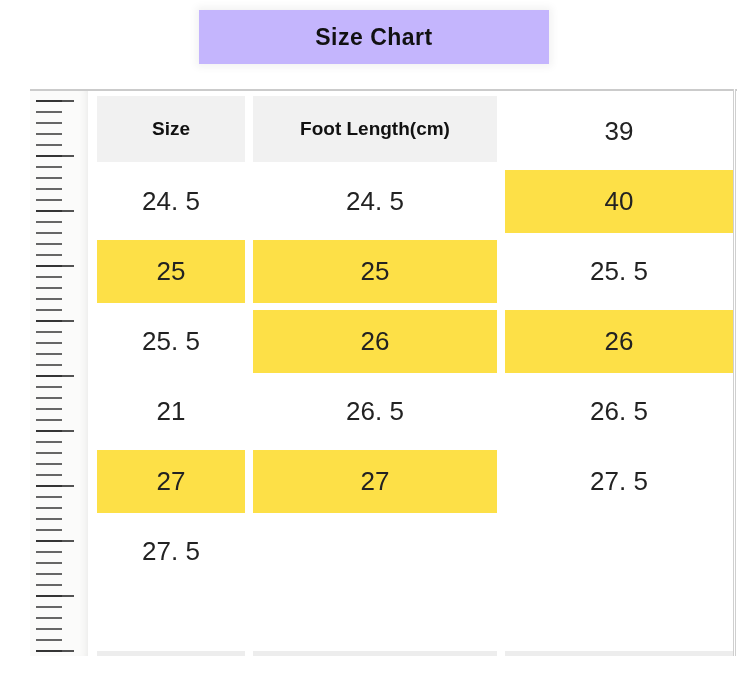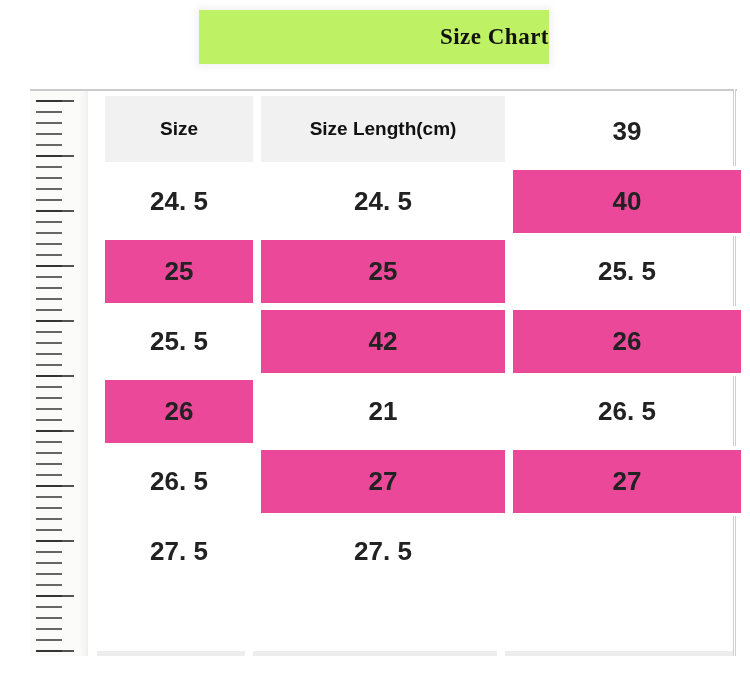--- a/index.html
+++ b/index.html
@@ -3,47 +3,47 @@
 <meta charset="utf-8">
 <style>
   html,body{margin:0;padding:0;background:#ffffff;}
   .page{
     position:relative;width:750px;height:677px;background:#ffffff;overflow:hidden;
     font-family:"Liberation Sans","DejaVu Sans",sans-serif;color:#1b1b1b;
   }
   
   .banner{
     position:absolute;left:199px;top:10px;width:350px;height:54px;
-    background:#bef264;box-shadow:0 0 8px 3px #f2f2f2;
-    display:flex;align-items:center;justify-content:flex-end;font-family:Liberation Serif, serif;
+    background:#c4b5fd;box-shadow:0 0 8px 3px #f2f2f2;
+    display:flex;align-items:center;justify-content:center;
   }
   .banner span{font-size:23px;font-weight:bold;letter-spacing:.5px;color:#111;}
   
   .topline{position:absolute;left:30px;top:89px;width:707px;height:2px;background:#cbcbcb;}
   .rightline{position:absolute;left:733px;top:89px;width:3px;height:567px;
     background:#fff;border-left:1.5px solid #cfcfcf;border-right:1.5px solid #cfcfcf;box-sizing:border-box;}
   
   .ruler{
     position:absolute;left:30px;top:91px;width:58px;height:565px;
     background:#fbfbfa;box-shadow:inset -8px 0 10px -8px rgba(0,0,0,0.10);
   }
   .ticks{position:absolute;top:9px;bottom:4px;left:6px;}
   .ticks.short{width:26px;
     background:repeating-linear-gradient(to bottom,rgba(45,45,45,.72) 0px,rgba(45,45,45,.72) 1.6px,transparent 1.6px,transparent 11px);}
   .ticks.long{width:38px;
     background:repeating-linear-gradient(to bottom,rgba(40,40,40,.8) 0px,rgba(40,40,40,.8) 1.8px,transparent 1.8px,transparent 55px);}
   
   .table{
-    position:absolute;left:105px;top:96px;width:636px;
+    position:absolute;left:97px;top:96px;width:636px;
     display:grid;grid-template-columns:148px 244px 228px;column-gap:8px;row-gap:0;
   }
   .cell{display:flex;align-items:center;justify-content:center;box-sizing:border-box;}
   .cell.hdr{height:66px;background:#f1f1f1;font-weight:bold;font-size:19px;color:#111;}
-  .cell.data{height:70px;font-size:26px;color:#222;font-weight:bold;}
-  .cell.gray{background:#ec4899;box-shadow:inset 0 4px 0 #fff,inset 0 -3px 0 #fff;}
+  .cell.data{height:70px;font-size:26px;color:#222;}
+  .cell.gray{background:#fde047;box-shadow:inset 0 4px 0 #fff,inset 0 -3px 0 #fff;}
   
   .partial-row{
     position:absolute;left:97px;top:651px;width:636px;height:5px;
     display:grid;grid-template-columns:148px 244px 228px;column-gap:8px;
   }
   .partial-row div{background:#ededed;}
 </style>
 </head>
 <body>
 
@@ -56,30 +56,29 @@
   <div class="topline"></div>
   <div class="rightline"></div>
 
   <div class="ruler">
     <div class="ticks short"></div>
     <div class="ticks long"></div>
   </div>
 
   <div class="table" id="size-table">
       <div class="cell hdr">Size</div>
-      <div class="cell hdr">Size Length(cm)</div>
+      <div class="cell hdr">Foot Length(cm)</div>
       <div class="cell data">39</div>
       <div class="cell data">24. 5</div>
       <div class="cell data">24. 5</div>
       <div class="cell data gray">40</div>
       <div class="cell data gray">25</div>
       <div class="cell data gray">25</div>
       <div class="cell data">25. 5</div>
       <div class="cell data">25. 5</div>
-      <div class="cell data gray">42</div>
       <div class="cell data gray">26</div>
       <div class="cell data gray">26</div>
       <div class="cell data">21</div>
       <div class="cell data">26. 5</div>
       <div class="cell data">26. 5</div>
       <div class="cell data gray">27</div>
       <div class="cell data gray">27</div>
       <div class="cell data">27. 5</div>
       <div class="cell data">27. 5</div>
     </div>

